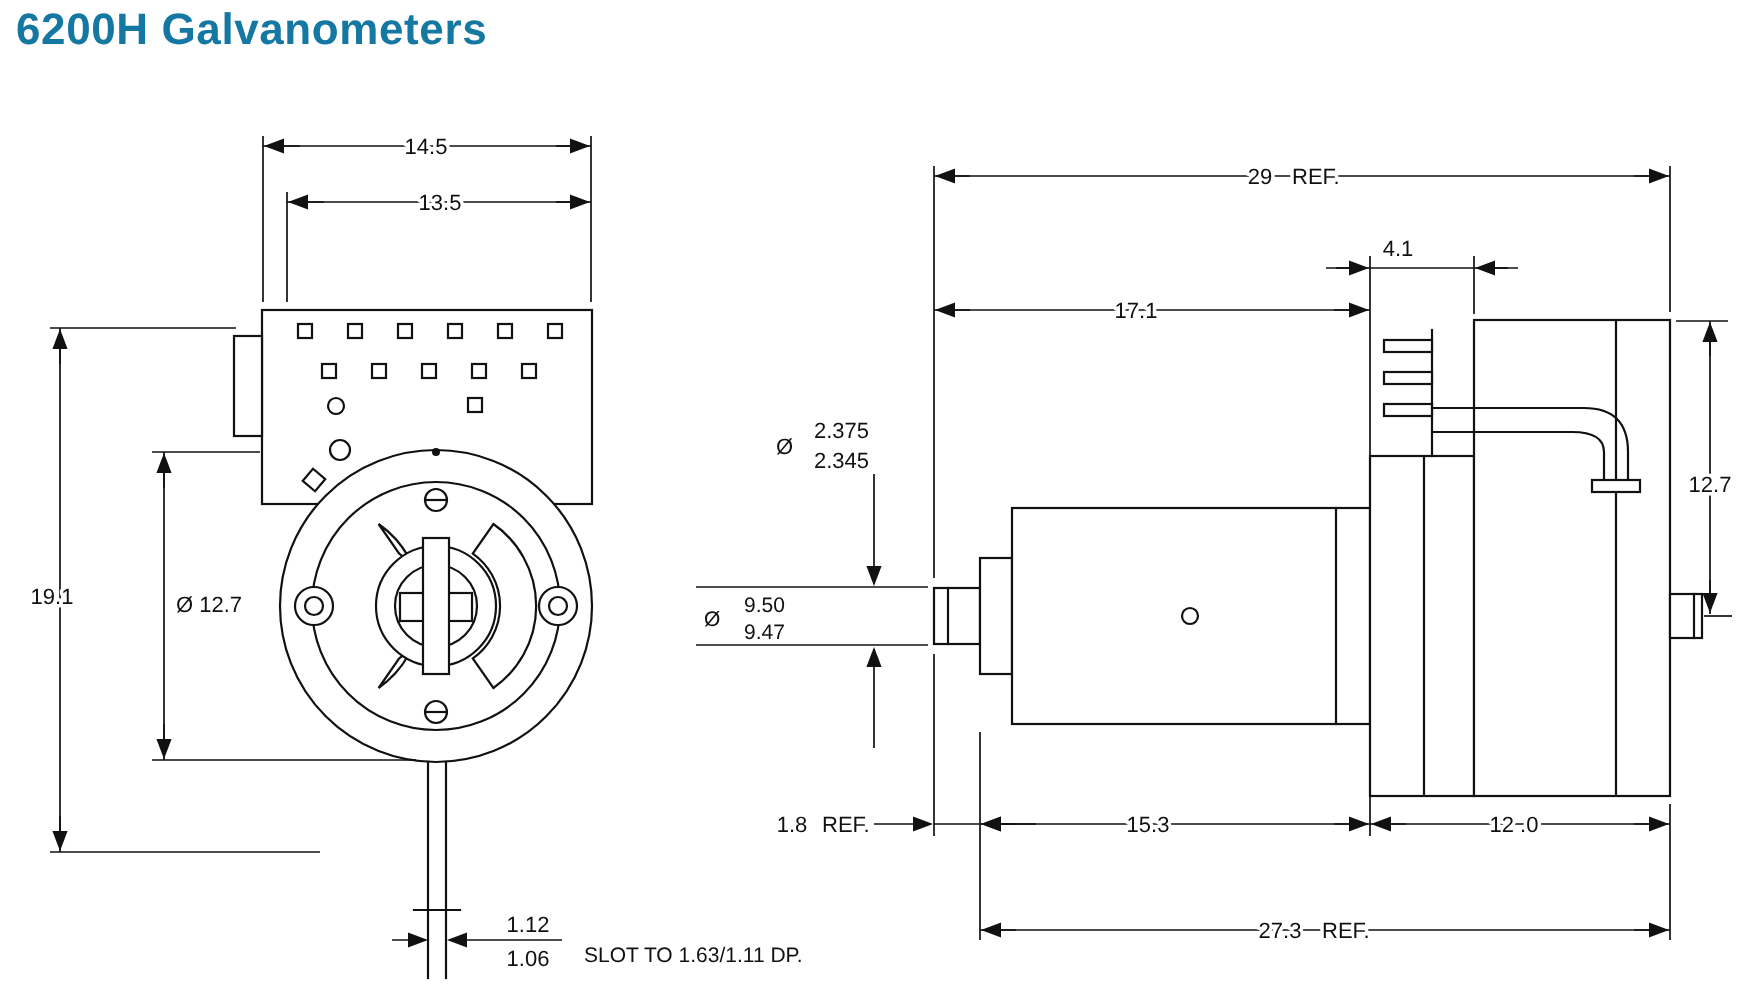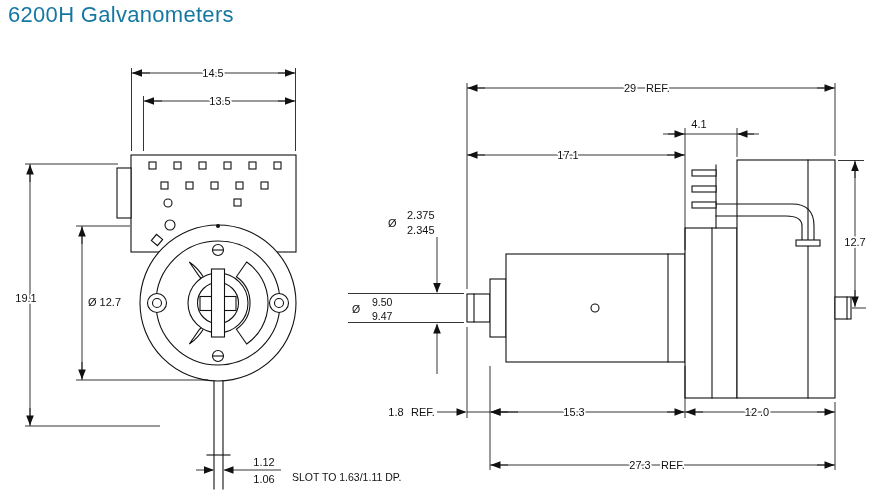--- a/index.html
+++ b/index.html
@@ -1,18 +1,18 @@
 <!DOCTYPE html>
 <html><head>
 <meta charset="utf-8">
 <style>
   html,body{margin:0;padding:0;background:#fff;}
   body{width:872px;height:494px;overflow:hidden;position:relative;
        font-family:"Liberation Sans",sans-serif;}
-  .page-title{position:absolute;left:8px;top:0;font-size:22px;font-weight:normal;
+  .page-title{position:absolute;left:8px;top:0;font-size:22px;font-weight:bold;
               color:#1578a2;letter-spacing:.3px;line-height:30px;}
   svg{position:absolute;left:0;top:0;}
   .part{stroke:#111;stroke-width:1.1;fill:none;stroke-linecap:square;}
   .pf{fill:#fff;}
   .dims{stroke:#111;stroke-width:.85;fill:none;}
   .arr{stroke:#111;stroke-width:.85;fill:none;}
   text{font-family:"Liberation Sans",sans-serif;stroke:none;}
   .dtx{font-size:11px;fill:#111;paint-order:stroke;stroke:#fff;stroke-width:3.5px;
        stroke-linejoin:round;}
   .dts{font-size:10.5px;fill:#111;paint-order:stroke;stroke:#fff;stroke-width:3px;

